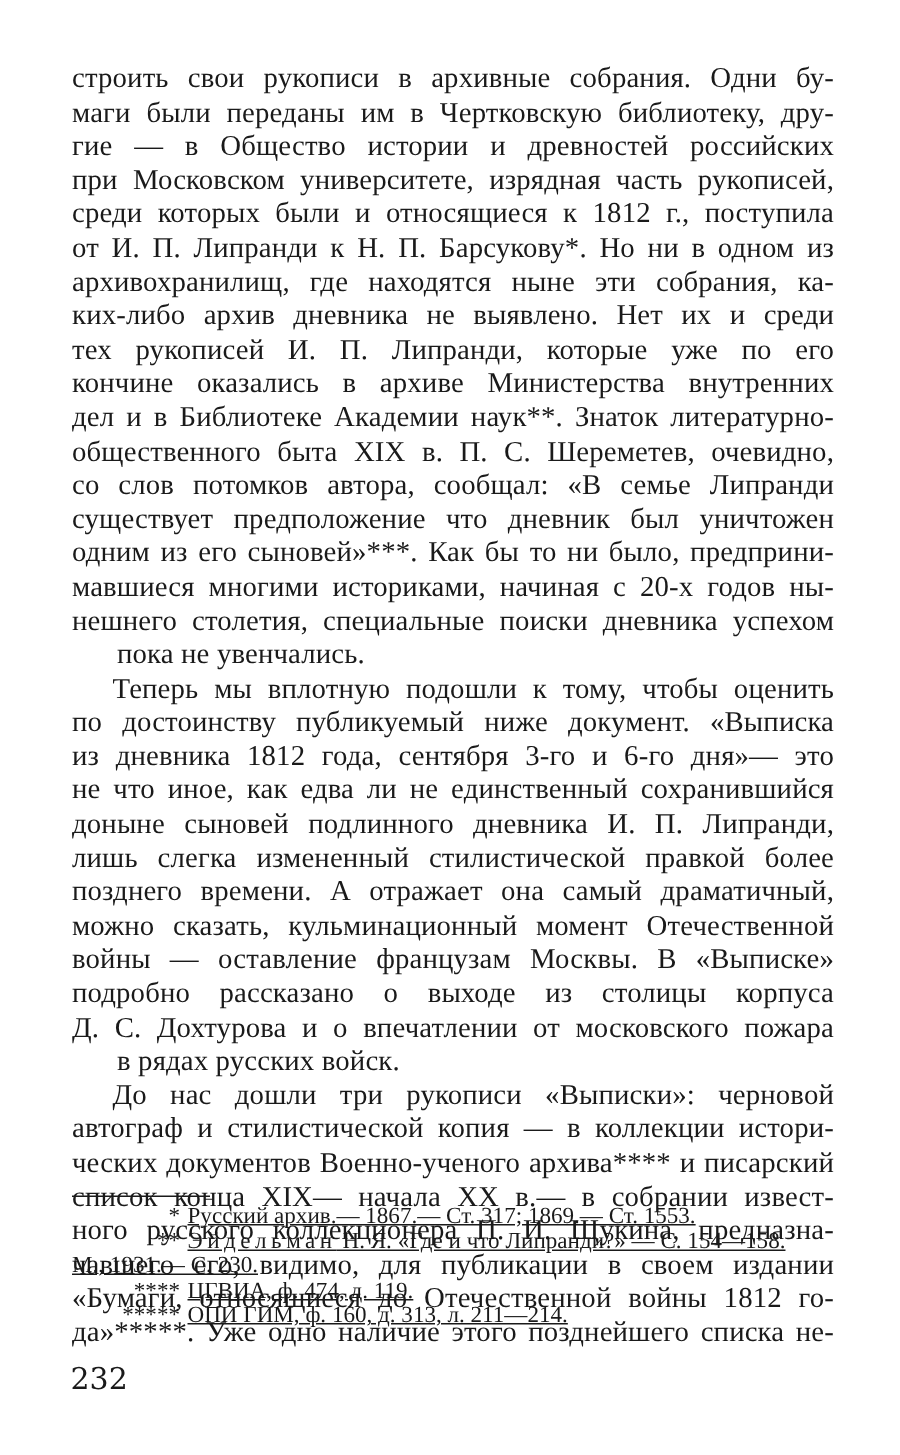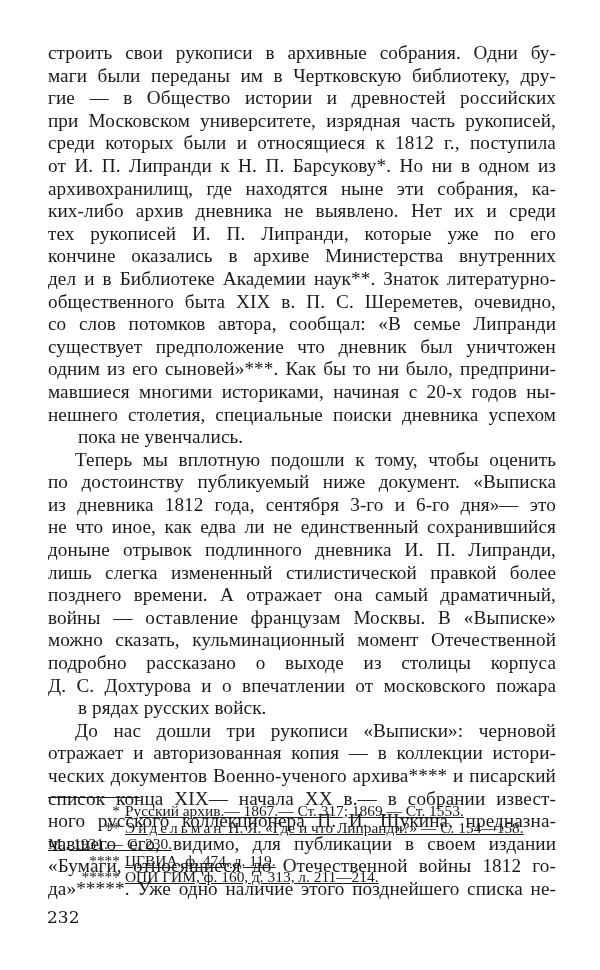--- a/index.html
+++ b/index.html
@@ -67,21 +67,21 @@
       text-align: right;
       width: 72px;
       margin-right: 5px;
     }
     .fn.cont { padding-left: 0; }
     .spaced { letter-spacing: 3px; }
     .page-number {
       position: absolute;
       left: 47px;
       top: 907px;
-      font-size: 17px;
+      font-size: 20px;
       font-family: "DejaVu Serif", serif;
     }
   </style>
 </head>
 <body>
 
 <div class="page body-text">
 
   <div>
     <span class="line">строить свои рукописи в архивные собрания. Одни бу-</span>
@@ -102,33 +102,33 @@
     <span class="line">мавшиеся многими историками, начиная с 20-х годов ны-</span>
     <span class="line">нешнего столетия, специальные поиски дневника успехом</span>
     <span class="line last">пока не увенчались.</span>
   </div>
 
   <div>
     <span class="line indent">Теперь мы вплотную подошли к тому, чтобы оценить</span>
     <span class="line">по достоинству публикуемый ниже документ. «Выписка</span>
     <span class="line">из дневника 1812 года, сентября 3-го и 6-го дня»— это</span>
     <span class="line">не что иное, как едва ли не единственный сохранившийся</span>
-    <span class="line">доныне отрывок подлинного дневника И. П. Липранди,</span>
+    <span class="line">доныне сыновей подлинного дневника И. П. Липранди,</span>
     <span class="line">лишь слегка измененный стилистической правкой более</span>
     <span class="line">позднего времени. А отражает она самый драматичный,</span>
+    <span class="line">можно сказать, кульминационный момент Отечественной</span>
     <span class="line">войны — оставление французам Москвы. В «Выписке»</span>
-    <span class="line">можно сказать, кульминационный момент Отечественной</span>
     <span class="line">подробно рассказано о выходе из столицы корпуса</span>
     <span class="line">Д. С. Дохтурова и о впечатлении от московского пожара</span>
     <span class="line last">в рядах русских войск.</span>
   </div>
 
   <div>
     <span class="line indent">До нас дошли три рукописи «Выписки»: черновой</span>
-    <span class="line">отражает и авторизованная копия — в коллекции истори-</span>
+    <span class="line">автограф и стилистической копия — в коллекции истори-</span>
     <span class="line">ческих документов Военно-ученого архива**** и писарский</span>
     <span class="line">список конца XIX— начала XX в.— в собрании извест-</span>
     <span class="line">ного русского коллекционера П. И. Щукина, предназна-</span>
     <span class="line">чавшего его, видимо, для публикации в своем издании</span>
     <span class="line">«Бумаги, относящиеся до Отечественной войны 1812 го-</span>
     <span class="line">да»*****. Уже одно наличие этого позднейшего списка не-</span>
   </div>
 </div>
 
 <div class="footnote-rule"></div>

